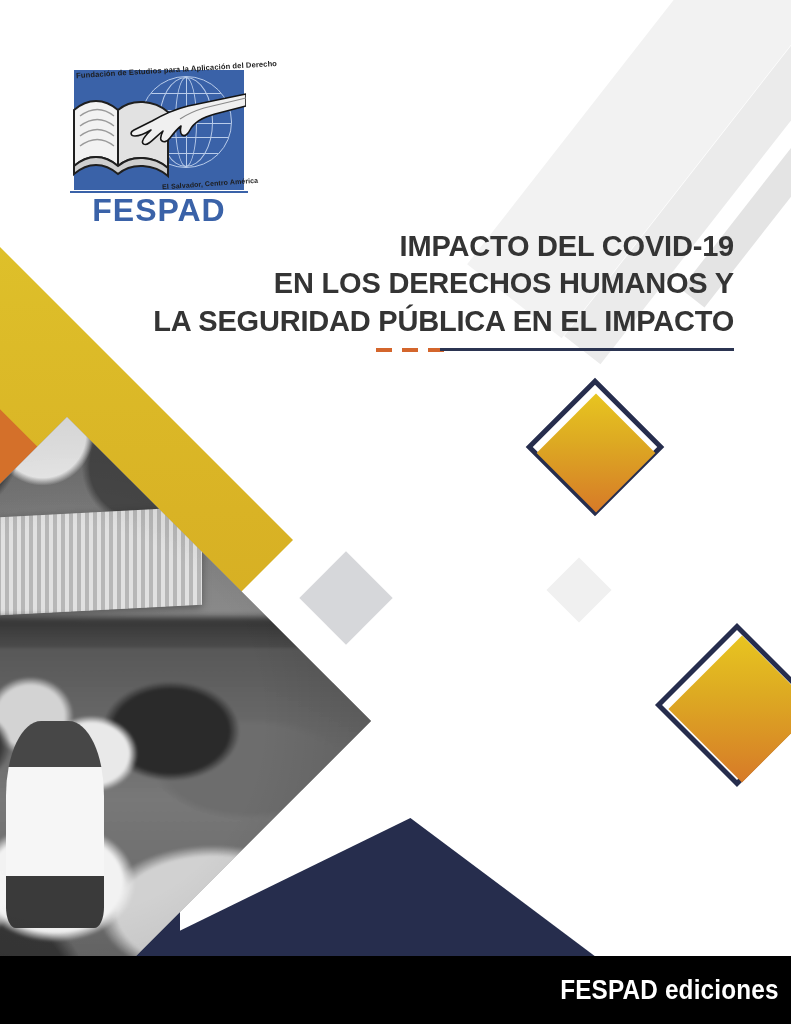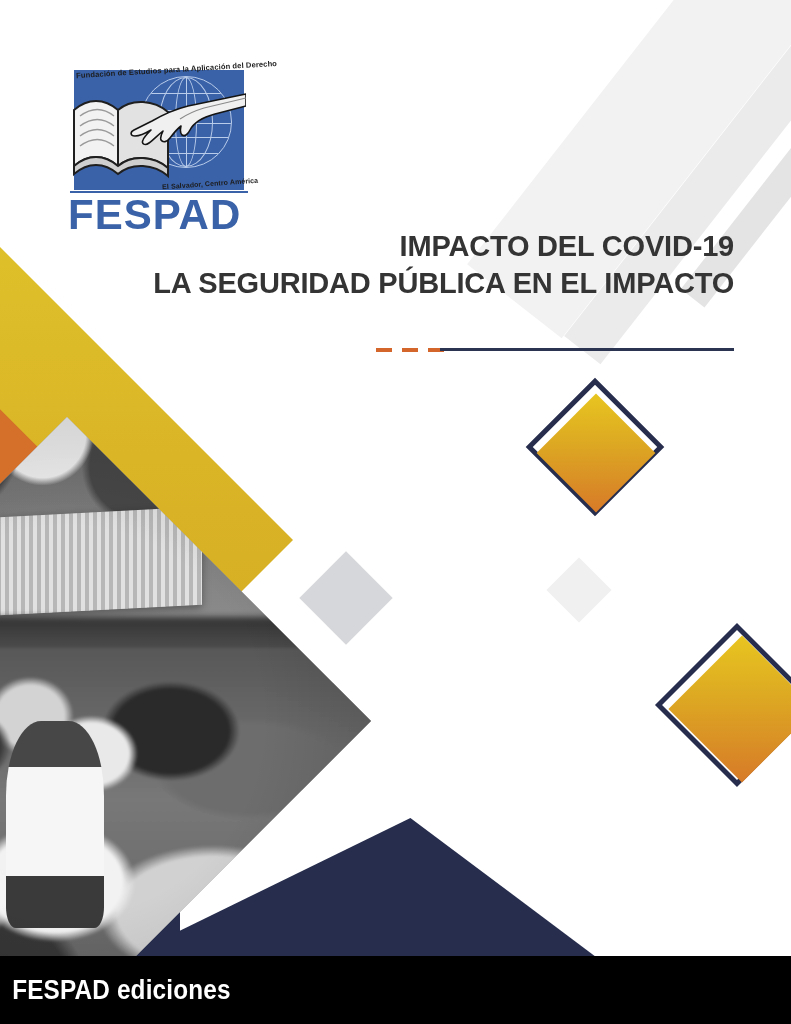--- a/index.html
+++ b/index.html
@@ -100,22 +100,23 @@
   .logo-rule {
     position: absolute;
     left: 4px; top: 133px;
     width: 178px; height: 2px;
     background: #3a62a8;
   }
   .logo-word {
     position: absolute;
     left: 2px; top: 136px;
     width: 182px;
+    text-align: center;
     font-family: "Liberation Sans", sans-serif;
-    font-size: 42px;
+    font-size: 32px;
     font-weight: 700;
     letter-spacing: 1px;
     color: #3a62a8;
     line-height: 1;
   }
 
   
   .title {
     position: absolute;
     left: 110px; top: 228px;
@@ -275,21 +276,21 @@
   }
 
   
   .footer {
     position: absolute;
     left: 0; bottom: 0;
     width: 791px; height: 68px;
     background: #000000;
     display: flex;
     align-items: center;
-    justify-content: flex-start;
+    justify-content: flex-end;
   }
   .footer-text {
     color: #ffffff;
     font-family: "Liberation Sans Narrow", "Liberation Sans", sans-serif;
     font-size: 27px;
     font-weight: 700;
     letter-spacing: 0.2px;
     transform: scaleX(0.9);
   }
 </style>
@@ -365,20 +366,21 @@
       </svg>
     </div>
     <div class="logo-arc-top">Fundación de Estudios para la Aplicación del Derecho</div>
     <div class="logo-arc-bot">El Salvador, Centro América</div>
     <div class="logo-rule"></div>
     <div class="logo-word">FESPAD</div>
   </div>
 
   <div class="title">
     <span class="ln">IMPACTO DEL COVID-19</span>
+    <span class="ln">EN LOS DERECHOS HUMANOS Y</span>
     <span class="ln">LA SEGURIDAD PÚBLICA EN EL IMPACTO</span>
   </div>
 
   <div class="rule-wrap">
     <div class="rule-dashes">
       <i></i>
         <i></i>
         <i></i>
     </div>
     <div class="rule-solid"></div>

